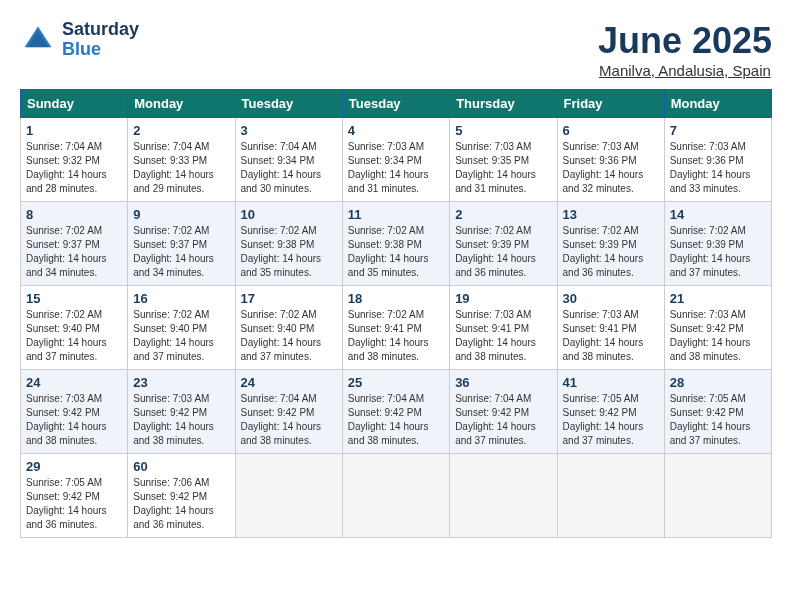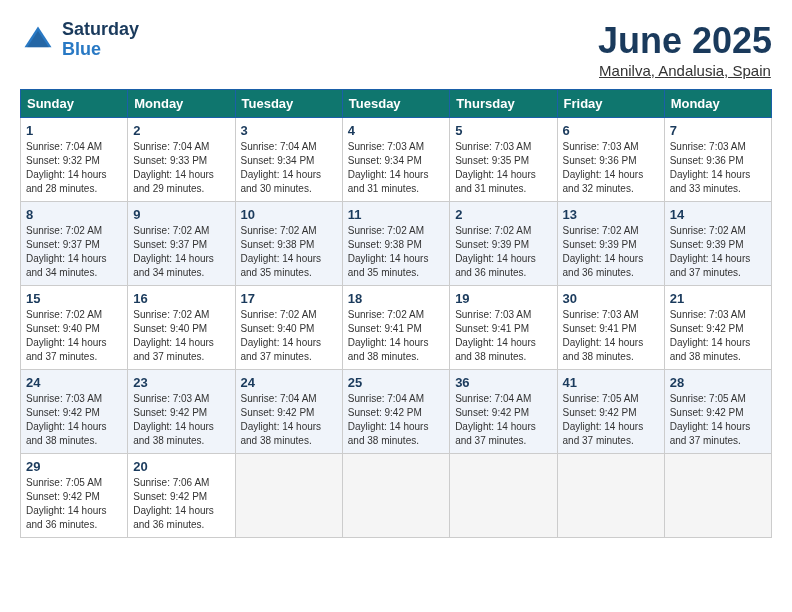--- a/index.html
+++ b/index.html
@@ -356,21 +356,21 @@
       <tr>
         <td>
         <span class="day-num">29</span>
         <div class="day-info">
           Sunrise: 7:05 AM<br>
           Sunset: 9:42 PM<br>
           Daylight: 14 hours and 36 minutes.
         </div>
       </td>
         <td>
-        <span class="day-num">20</span>
+        <span class="day-num">60</span>
         <div class="day-info">
           Sunrise: 7:06 AM<br>
           Sunset: 9:42 PM<br>
           Daylight: 14 hours and 36 minutes.
         </div>
       </td>
         <td class="empty-cell"></td>
         <td class="empty-cell"></td>
         <td class="empty-cell"></td>
         <td class="empty-cell"></td>

